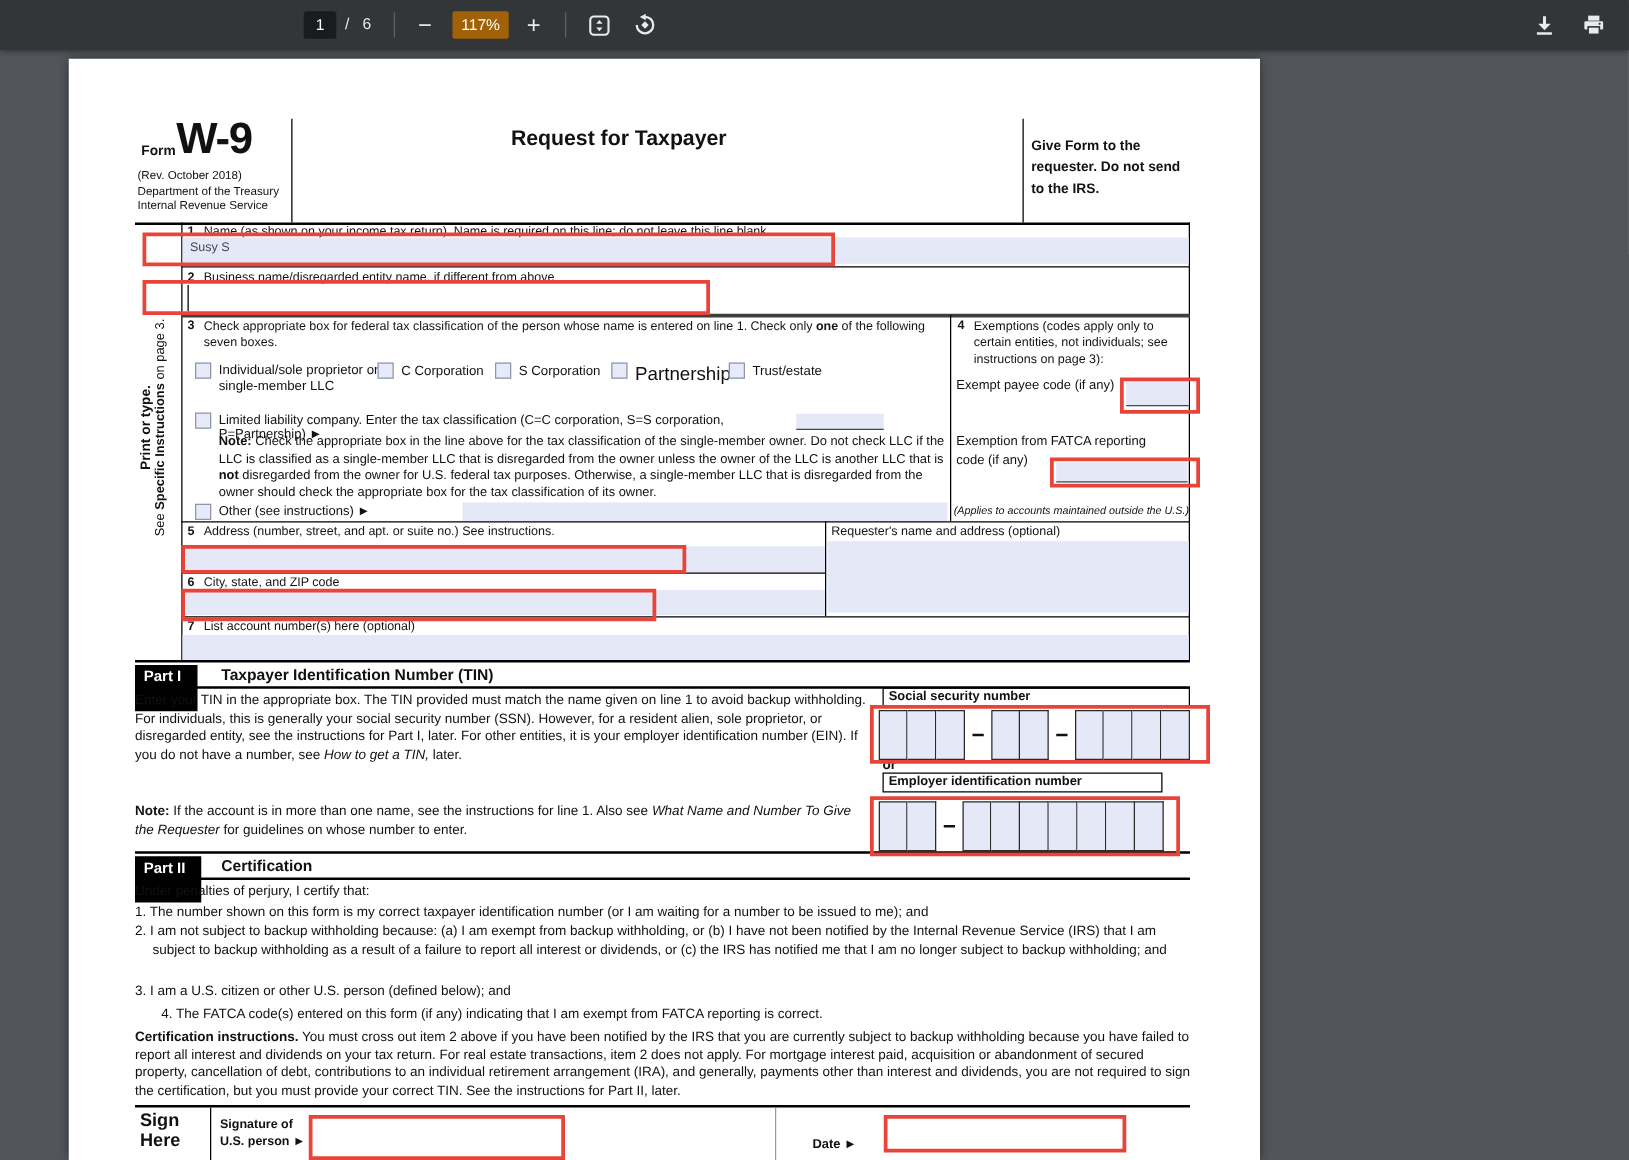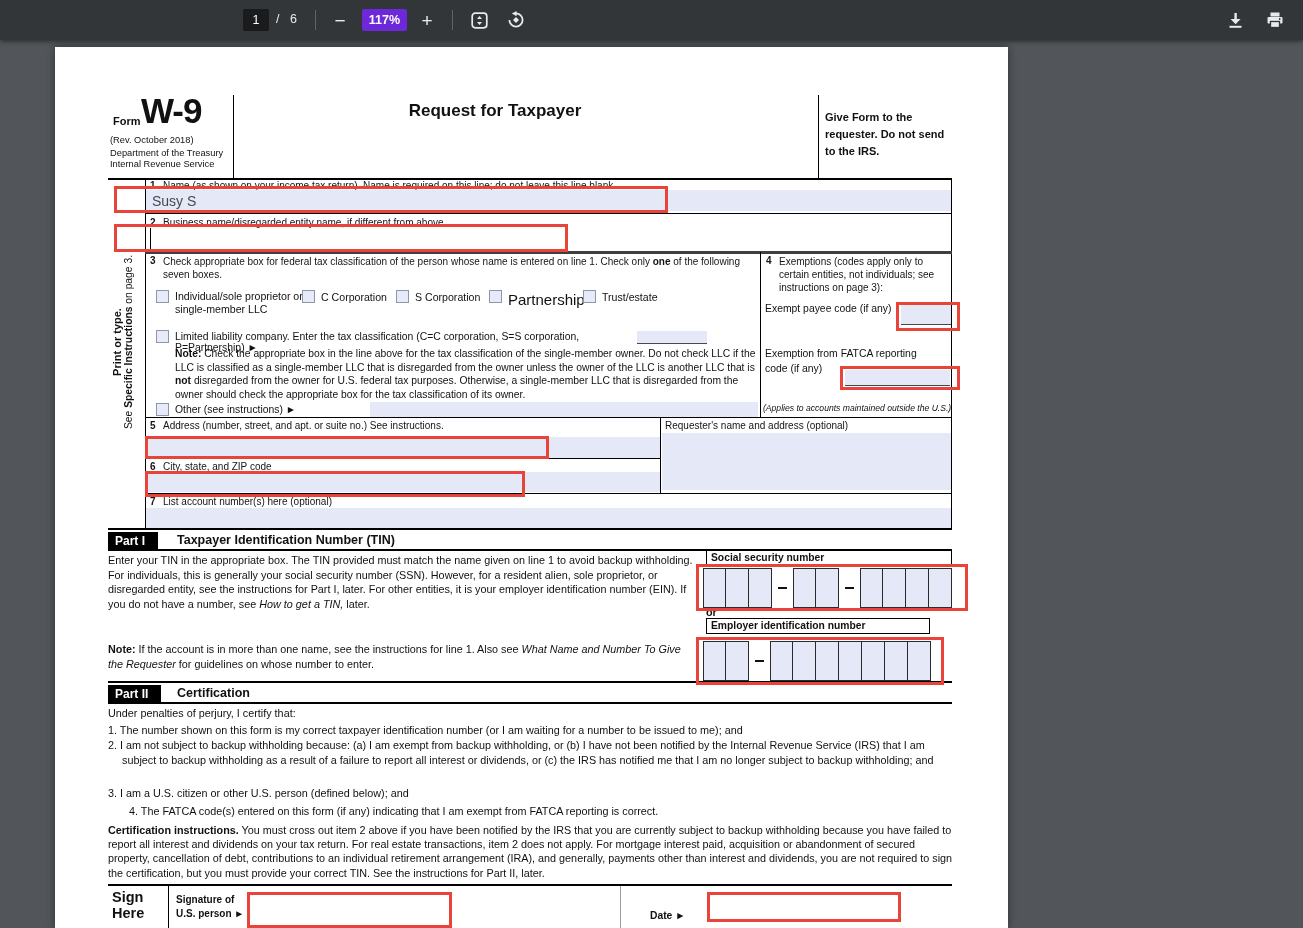--- a/index.html
+++ b/index.html
@@ -6,22 +6,22 @@
   html,body { width:1303px; height:928px; overflow:hidden; background:#52565a;
     font-family:"Liberation Sans", sans-serif; }
   .a { position:absolute; }
 
   
   .toolbar { position:absolute; top:0; left:0; width:1303px; height:40px;
     background:#323639; box-shadow:0 1px 5px rgba(0,0,0,.55); z-index:20; }
   .tb-text { color:#e8eaed; font-size:12.5px; }
   .page-input { background:#191b1c; border:none; color:#fff; font-size:12.5px;
     text-align:center; border-radius:2px; font-family:"Liberation Sans",sans-serif; }
-  .zoom-box { background:#6d28d9; color:#fff; font-size:12.5px; border-radius:2px;
-    display:flex; align-items:center; justify-content:center;font-weight:bold; }
+  .zoom-box { background:#a16207; color:#fff; font-size:12.5px; border-radius:2px;
+    display:flex; align-items:center; justify-content:center; }
   .tb-sep { width:1px; height:20px; background:#5f6368; }
   .tb-btn { background:none; border:none; cursor:pointer; color:#e8eaed;
     display:flex; align-items:center; justify-content:center; }
   .glyph { font-size:19px; line-height:19px; color:#e8eaed; }
 
   
   .page { position:absolute; left:55px; top:47px; width:953px; height:881px;
     background:#ffffff; box-shadow:0 0 8px rgba(0,0,0,.45); color:#111; }
 
   .hl { background:#000; }            
@@ -36,21 +36,21 @@
   .lbl { font-size:10px; line-height:12px; color:#141414; }
 
   .cb { width:13px; height:13px; background:#e7eaf8; border:1px solid #8f96a8; }
   .cellrow { display:flex; align-items:center; }
   .cell { width:23px; height:40px; background:#e4e8f7; border:1px solid #2b2b2b;
     margin-right:0; border-left-width:0; }
   .cell.first { border-left-width:1px; }
   .dash { width:9px; height:2.5px; background:#111; margin:0 6px; }
 
   .ptag { background:#000; color:#fff; font-weight:bold; font-size:12px;
-    padding:2px 13px 3px 7px; }
+    padding:2px 13px 21px 7px; }
   .vertical { transform-origin:0 0; transform:rotate(-90deg) translateX(-300px);
     width:300px; text-align:center; }
 </style>
 </head>
 <body>
 
 <div class="toolbar">
   <input class="page-input a" style="left: 243px; top: 9px; width: 26px; height: 22px;" value="1">
   <span class="tb-text a" style="left:276px;top:12px;">/</span>
   <span class="tb-text a" style="left:290px;top:12px;">6</span>
@@ -116,21 +116,21 @@
     <div class="b" style="font-size:11px;">Print or type.</div>
     <div style="font-size:10.3px;"><span>See </span><span class="b">Specific Instructions</span><span> on page 3.</span></div>
   </div>
 
   <div class="vl a" style="left:90px;top:131px;width:1px;height:350px;"></div>
   <div class="vl a" style="left:896px;top:131px;width:1px;height:350px;"></div>
 
   <div class="a lbl b" style="left:95px;top:133px;">1</div>
   <div class="a lbl" style="left:108px;top:133px;width:720px;">Name (as shown on your income tax return). Name is required on this line; do not leave this line blank.</div>
   <div class="a fill" style="left:91px;top:143px;width:805px;height:21px;">
-    <span style="position:absolute;left:6px;top:3px;font-size:14px;color:#45494f;">Susy S</span>
+    <span style="position:absolute;left:6px;top:3px;font-size:10px;color:#45494f;">Susy S</span>
   </div>
   <div class="redbox a" style="left:59px;top:139px;width:554px;height:27px;"></div>
   <div class="hl a" style="left:90px;top:166px;width:807px;height:1px;"></div>
 
   <div class="a lbl b" style="left:95px;top:170px;">2</div>
   <div class="a lbl" style="left:108px;top:170px;width:720px;">Business name/disregarded entity name, if different from above</div>
   <div class="redbox a" style="left:59px;top:177px;width:454px;height:28px;"></div>
   <div class="a" style="left:95px;top:181px;width:1px;height:21px;background:#000;"></div>
   <div class="a" style="left:90px;top:204px;width:807px;height:2.5px;background:#3f3f3f;"></div>
 

